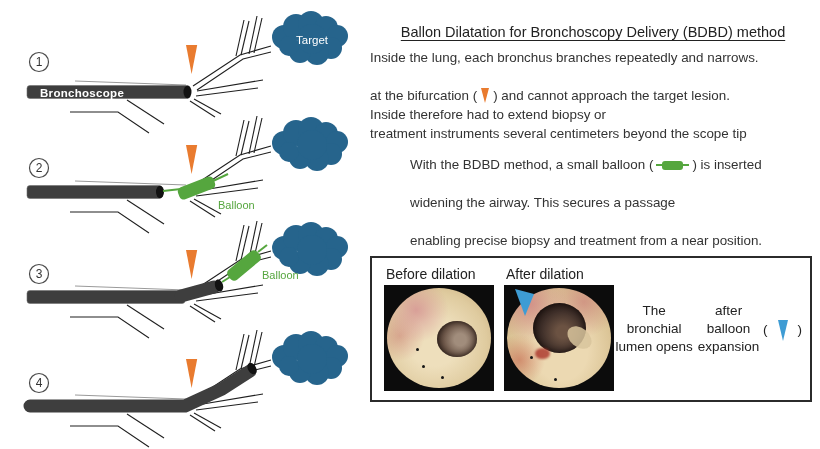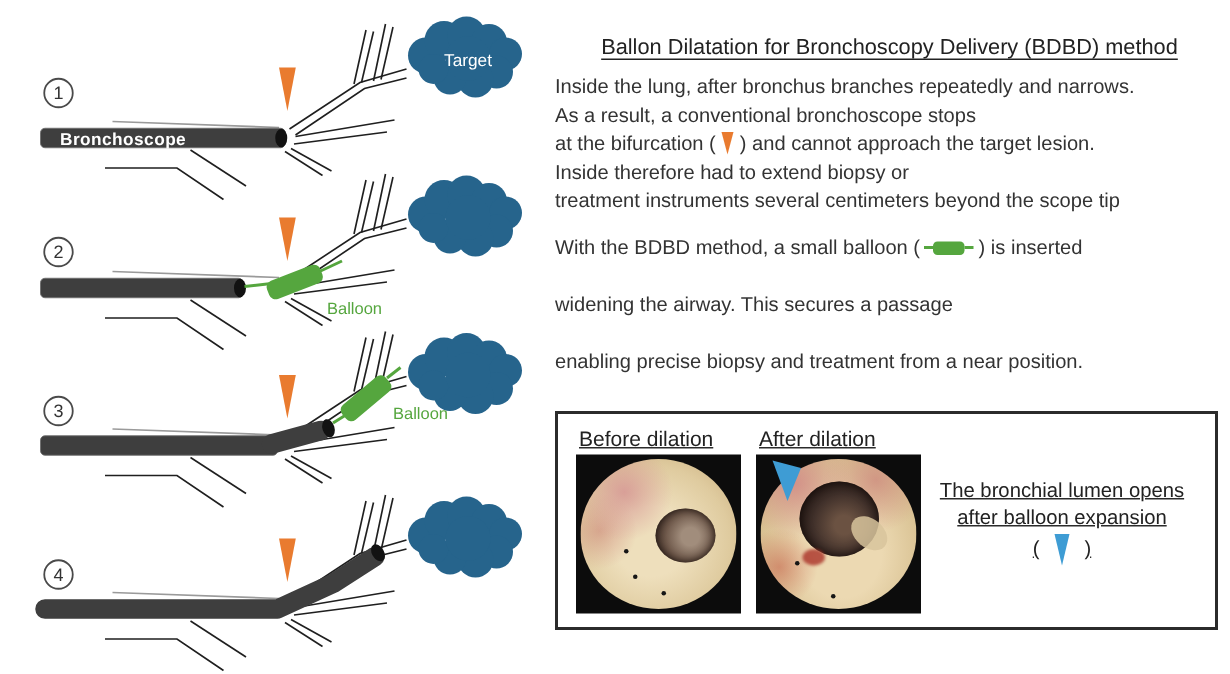--- a/index.html
+++ b/index.html
@@ -25,32 +25,32 @@
   .step-num{font-size:12px;fill:#333;text-anchor:middle;}
   .scope-text{font-size:11.5px;font-weight:bold;fill:#fff;letter-spacing:.3px;}
   .target-text{font-size:11.5px;fill:#fff;text-anchor:middle;}
   .balloon-text{font-size:11px;fill:var(--green);}
 
   
   .right{position:absolute;left:370px;top:12px;width:446px;}
   .title{margin-top:12px;text-align:center;font-size:14.5px;text-decoration:underline;text-underline-offset:3px;color:#222;}
   .para{margin:0;font-size:13.4px;line-height:19px;color:#333;}
   .para.p1{margin-top:8px;}
-  .para.p2{margin-top:12px;}
+  .para.p2{margin-top:12px;margin-left:40px;}
 
   .wedge{display:inline-block;width:0;height:0;border-left:4px solid transparent;border-right:4px solid transparent;
          border-top:15px solid var(--orange);vertical-align:-3px;margin:0 4px;}
   .wedge.blue{border-left-width:5px;border-right-width:5px;border-top:21px solid var(--blue);vertical-align:-5px;margin:0 10px;}
   .balloon-glyph{display:inline-flex;align-items:center;vertical-align:middle;margin:0 3px;}
   .balloon-glyph .stem{width:6px;height:2px;background:var(--green);}
   .balloon-glyph .pill{width:21px;height:9px;background:var(--green);border-radius:3px;}
 
   
-  .photo-box{margin-top:24px;box-sizing:border-box;width:442px;height:146px;border:2px solid #2b2b2b;
-             display:flex;align-items:flex-start;padding:8px 8px 0 12px;text-decoration:underline;}
+  .photo-box{margin-top:6px;box-sizing:border-box;width:442px;height:146px;border:2px solid #2b2b2b;
+             display:flex;align-items:flex-start;padding:8px 8px 0 12px;}
   .photo-col{display:flex;flex-direction:column;}
   .photo-col.second{margin-left:10px;}
   .photo-label{font-size:14px;color:#222;margin:0 0 3px 2px;white-space:nowrap;}
   .scope-photo{position:relative;width:110px;height:106px;background:#0c0c0c;overflow:hidden;}
   .lens{position:absolute;left:3px;top:3px;width:104px;height:100px;border-radius:50%;}
   .lens.before{background:
      radial-gradient(circle at 28% 22%, rgba(214,150,148,.85), rgba(214,150,148,0) 30%),
      radial-gradient(circle at 12% 48%, rgba(198,118,108,.5), rgba(198,118,108,0) 24%),
      radial-gradient(ellipse at 45% 55%, #eedfbc 30%, #dfcb9f 65%, #c9ad7d 95%);}
   .lens.after{background:
@@ -64,21 +64,21 @@
      box-shadow:inset 0 0 6px #1e140f;}
   .hole.after{left:25%;top:15%;width:53px;height:50px;
      background:radial-gradient(circle at 56% 58%, #6b5242 15%, #40302a 50%, #1a100d 88%);
      box-shadow:inset 0 0 7px #120a08;}
   .ledge{position:absolute;left:57%;top:40%;width:27px;height:19px;border-radius:50%;
      background:#d8c49c;opacity:.85;transform:rotate(40deg);}
   .redpatch{position:absolute;left:27%;top:60%;width:15px;height:11px;border-radius:50%;
      background:rgba(170,50,40,.8);filter:blur(1px);}
   .dot{position:absolute;width:3px;height:3px;border-radius:50%;background:#161616;}
   .arrowhead{position:absolute;left:5px;top:1px;}
-  .caption{flex:1;align-self:stretch;display:flex;flex-direction:column;justify-content:center;
+  .caption{flex:1;align-self:stretch;display:flex;flex-direction:row;justify-content:center;
            align-items:center;text-align:center;font-size:13.5px;line-height:18px;color:#222;padding-bottom:8px;}
   .caption .paren-row{display:flex;align-items:center;justify-content:center;margin-top:2px;}
 </style>
 </head>
 <body>
 
 <div class="canvas">
 
   <svg class="diagram" width="370" height="449" viewBox="0 0 370 449">
     <defs>
@@ -156,22 +156,22 @@
     <circle class="step-circle" cx="39" cy="274" r="9.5"></circle>
     <text class="step-num" x="39" y="278">3</text>
     <circle class="step-circle" cx="39" cy="383" r="9.5"></circle>
     <text class="step-num" x="39" y="387">4</text>
   </svg>
 
   <div class="right">
     <div class="title">Ballon Dilatation for Bronchoscopy Delivery (BDBD) method</div>
 
     <p class="para p1">
-      <span>Inside the lung, after bronchus branches repeatedly and narrows.</span><br>
-      <span>As a result, a conventional bronchoscope stops</span><br>
+      <span>Inside the lung, each bronchus branches repeatedly and narrows.</span><br>
+      <br>
       <span>at the bifurcation (</span><span class="wedge"></span><span>) and cannot approach the target lesion.</span><br>
       <span>Inside therefore had to extend biopsy or</span><br>
       <span>treatment instruments several centimeters beyond the scope tip</span><br>
     </p>
 
     <p class="para p2">
       <span>With the BDBD method, a small balloon (</span><span class="balloon-glyph">
           <span class="stem"></span>
           <span class="pill"></span>
           <span class="stem"></span>

